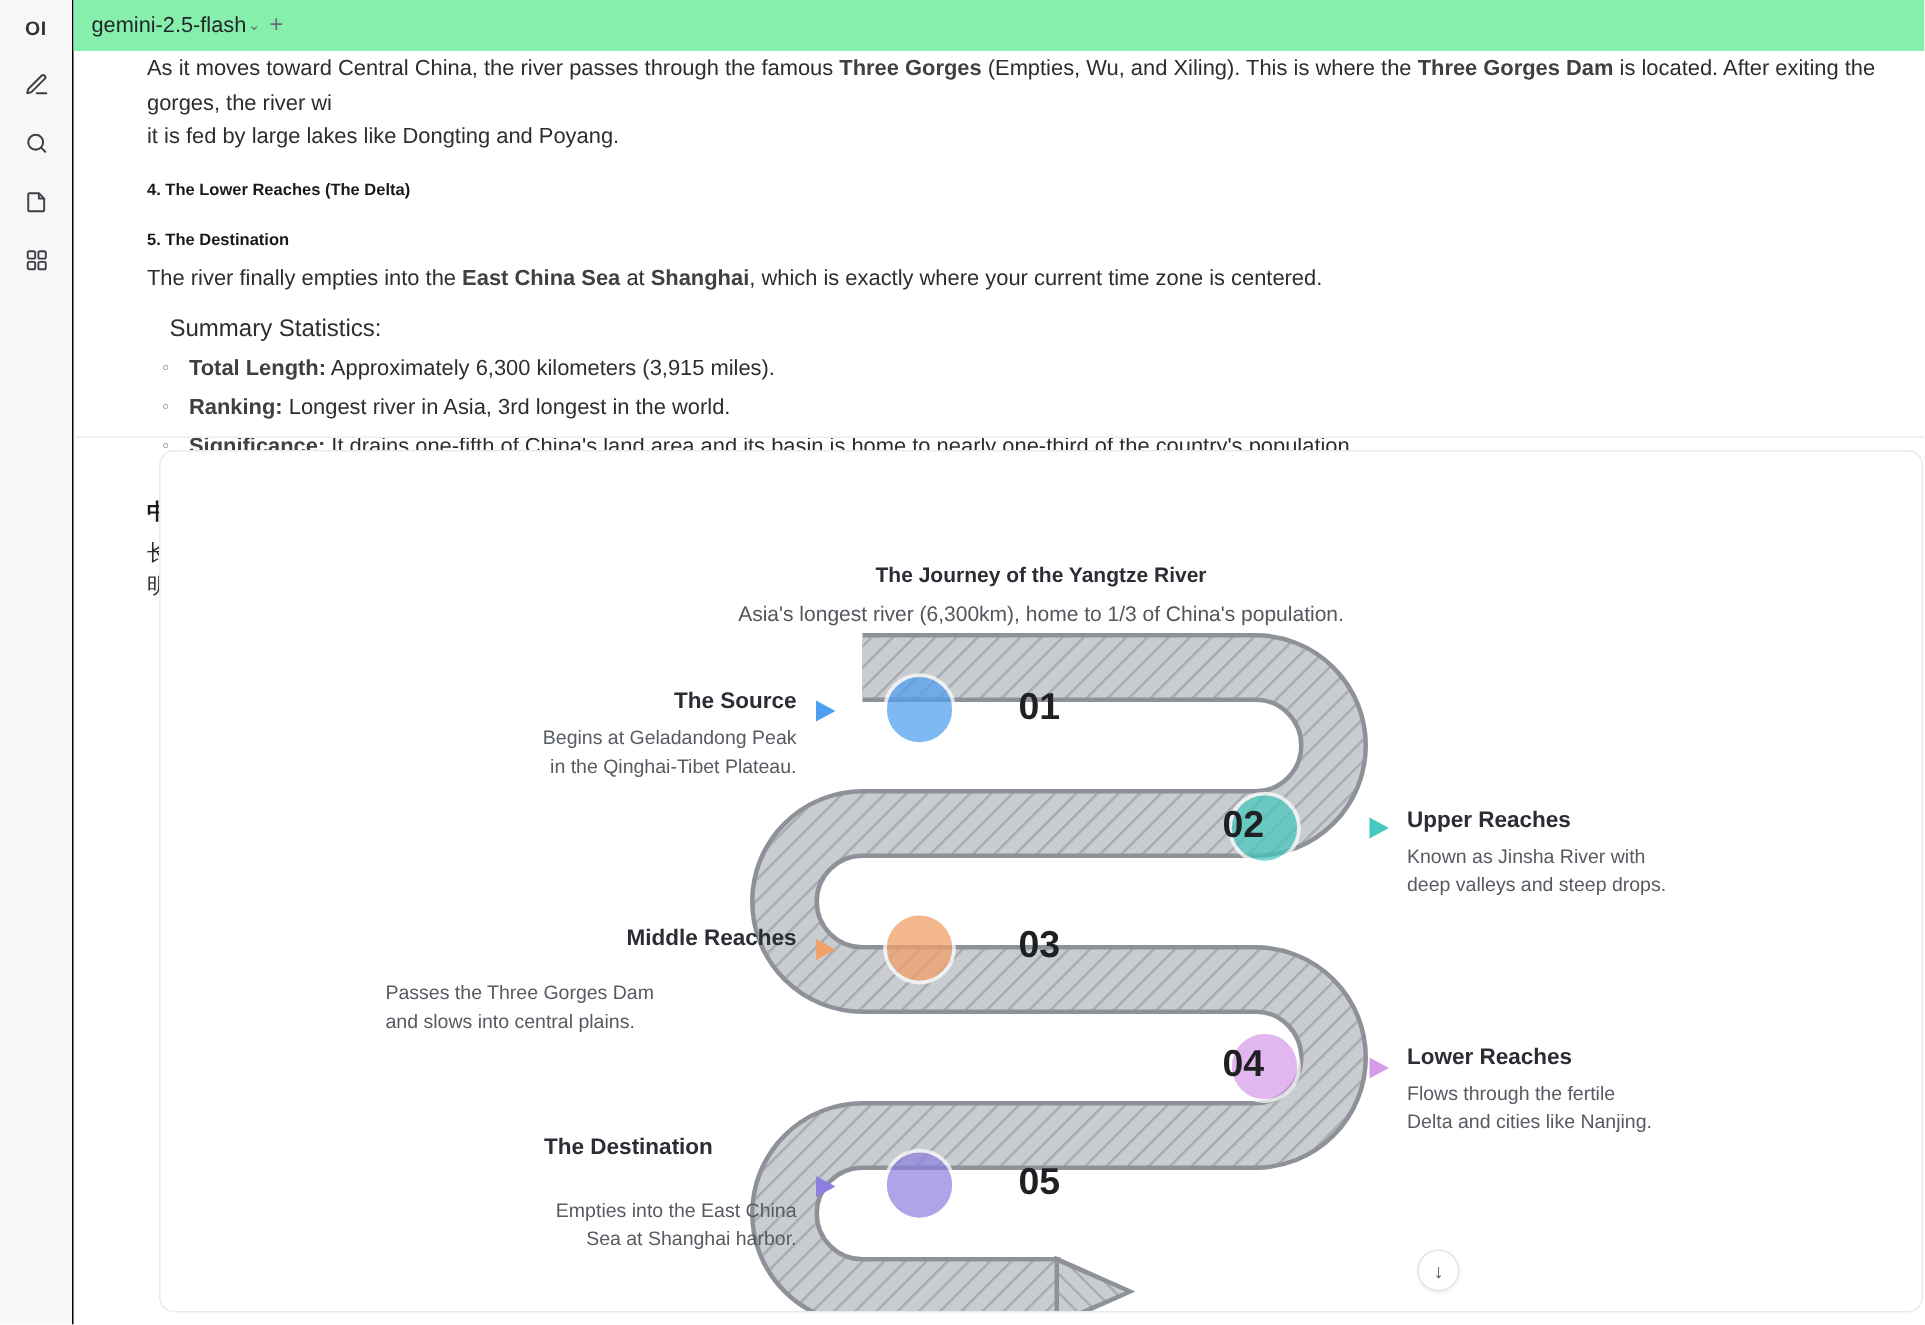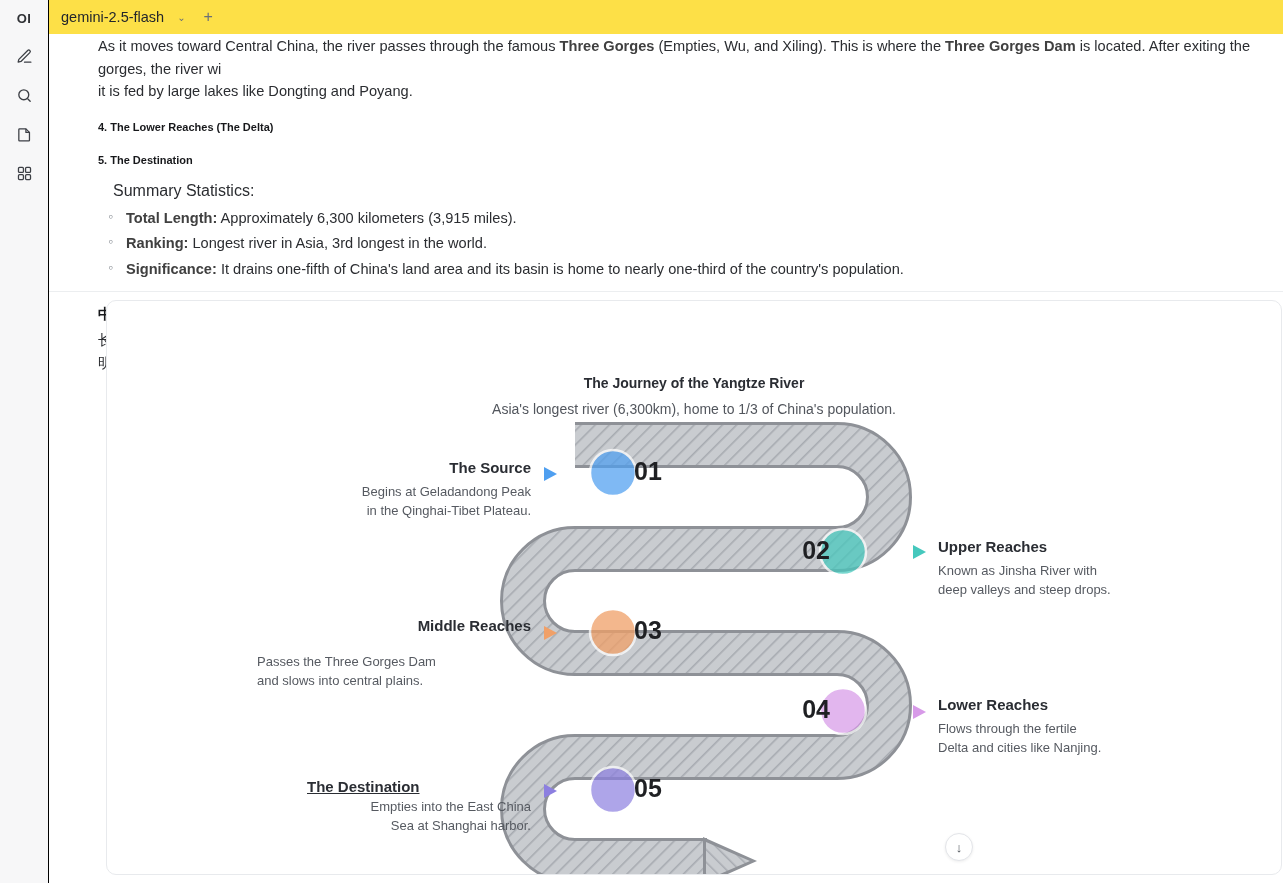--- a/index.html
+++ b/index.html
@@ -29,22 +29,22 @@
   .rail-btn {
     width: 30px; height: 30px; margin-bottom: 9px;
     display: flex; align-items: center; justify-content: center;
     border-radius: 7px; cursor: pointer; color: #3c3f45;
   }
   .rail-btn svg { display: block; }
 
   
   .topbar {
     position: absolute; left: 49px; top: 0; width: 1234px; height: 34px;
-    background: #fde047;
-    display: flex; align-items: center; padding-left: 12px; gap: 12px;
+    background: #86efac;
+    display: flex; align-items: center; padding-left: 12px; gap: 0;
     z-index: 5;
   }
   .model-name { font-size: 14.5px; color: #23262b; }
   .chev { font-size: 10px; color: #6a6f78; margin-left: 1px; }
   .newchat { font-size: 16px; color: #6a6f78; margin-left: 6px; cursor: pointer; }
 
   
   .content {
     position: absolute; left: 49px; top: 0; width: 1234px; height: 883px;
     overflow: hidden;
@@ -89,21 +89,21 @@
   }
   .svgwrap { position: absolute; left: 0; top: 116px; width: 1176px; height: 459px; }
 
   .stage-label {
     position: absolute; font-weight: 700; font-size: 15px; color: #2a2d33;
   }
   .stage-desc {
     position: absolute; font-size: 13px; color: #565a61; line-height: 1.45;
   }
   .num {
-    position: absolute; font-size: 25px; font-weight: 700;
+    position: absolute; font-size: 25px; font-weight: 700; padding-left: 45px;
   }
 
   .scroll-down {
     position: absolute; left: 896px; top: 833px; width: 28px; height: 28px;
     border-radius: 50%; background: #fff; border: 1px solid #e3e5e9;
     display: flex; align-items: center; justify-content: center;
     color: #4c5158; font-size: 13px; cursor: pointer;
     box-shadow: 0 1px 3px rgba(0,0,0,.07);
   }
 </style>
@@ -149,20 +149,23 @@
 
       <h3 class="faded">3. The Middle Reaches (The Three Gorges)</h3>
       <p>
         <span>As it moves toward Central China, the river passes through the famous </span><b>Three Gorges</b><span> (Empties, Wu, and Xiling). This is where the </span><b>Three Gorges Dam</b><span> is located. After exiting the gorges, the river wi</span><br>
         <span>it is fed by large lakes like Dongting and Poyang.</span>
       </p>
 
       <h3>4. The Lower Reaches (The Delta)</h3>
 
       <h3>5. The Destination</h3>
+      <p>
+        <span>The river finally empties into the </span><b>East China Sea</b><span> at </span><b>Shanghai</b><span>, which is exactly where your current time zone is centered.</span>
+      </p>
 
       <div class="sub-h">Summary Statistics:</div>
       <ul class="stats">
         <li>
           <b>Total Length:</b><span> Approximately 6,300 kilometers (3,915 miles).</span>
         </li>
         <li>
           <b>Ranking:</b><span> Longest river in Asia, 3rd longest in the world.</span>
         </li>
         <li>
@@ -271,21 +274,21 @@
           <span>Passes the Three Gorges Dam</span><br>
           <span>and slows into central plains.</span>
         </div>
 
         <div class="stage-label" style="left:831px; top:279px;">Lower Reaches</div>
         <div class="stage-desc" style="left:831px; top:303px; width:300px;">
           <span>Flows through the fertile</span><br>
           <span>Delta and cities like Nanjing.</span>
         </div>
 
-        <div class="stage-label" style="left:200px; top:361px; width:224px; text-align:left;text-decoration:underline;">The Destination</div>
+        <div class="stage-label" style="left:200px; top:339px; width:224px; text-align:center;">The Destination</div>
         <div class="stage-desc" style="left:150px; top:381px; width:274px; text-align:right;">
           <span>Empties into the East China</span><br>
           <span>Sea at Shanghai harbor.</span>
         </div>
       </div>
     </div>
 
     <div class="scroll-down">
       <span>↓</span>
     </div>

